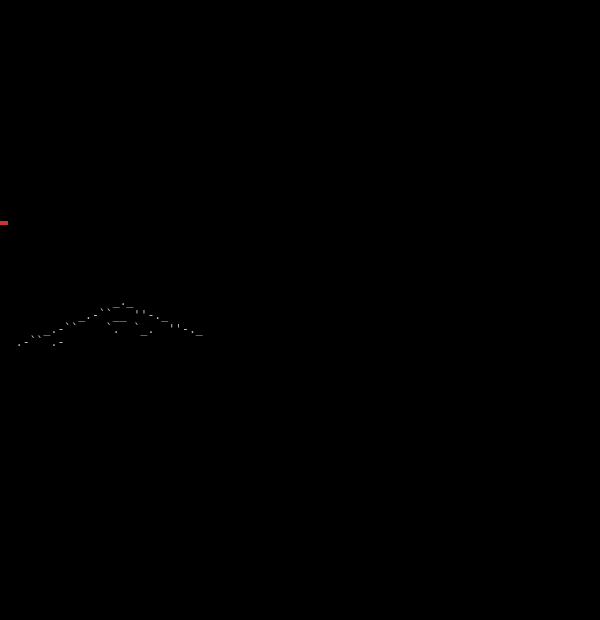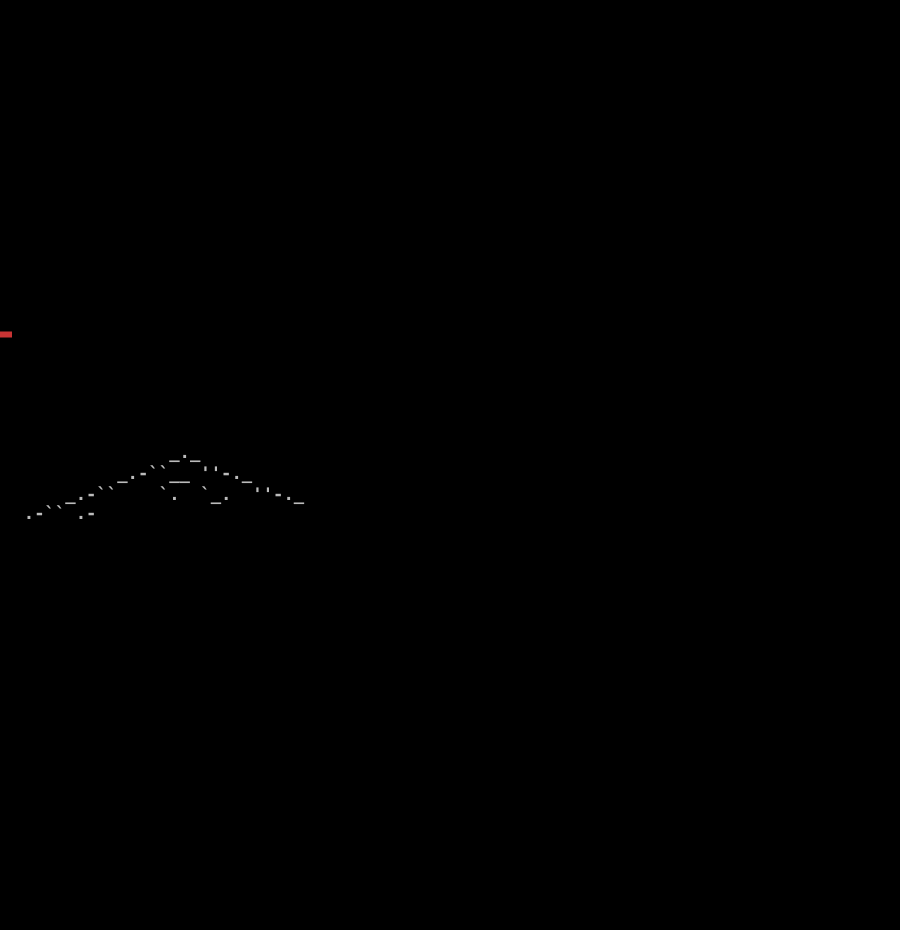--- a/index.html
+++ b/index.html
@@ -8,21 +8,21 @@
       color: #cccccc;
       font-family: Consolas, "Courier New", monospace;
       font-size: 12px;
       line-height: 1.35;
       width: 600px;
       height: 620px;
       overflow: hidden;
       position: relative;
       white-space: pre;
     }
-    .terminal { padding: 4px 2px 2px 2px; font-weight: bold; }
+    .terminal { padding: 4px 2px 2px 2px; }
     .line { display: block; }
     .prompt-host, .prompt-brackets { color: #cccccc; }
     .cmd { color: #ffffff; }
     .perms { color: #bbbbbb; }
     .filename-green { color: #00cc00; }
     .boxed-cmd {
       border: 2px solid #c93434;
       padding: 0 2px;
       color: #ffffff;
       display: inline-block;

